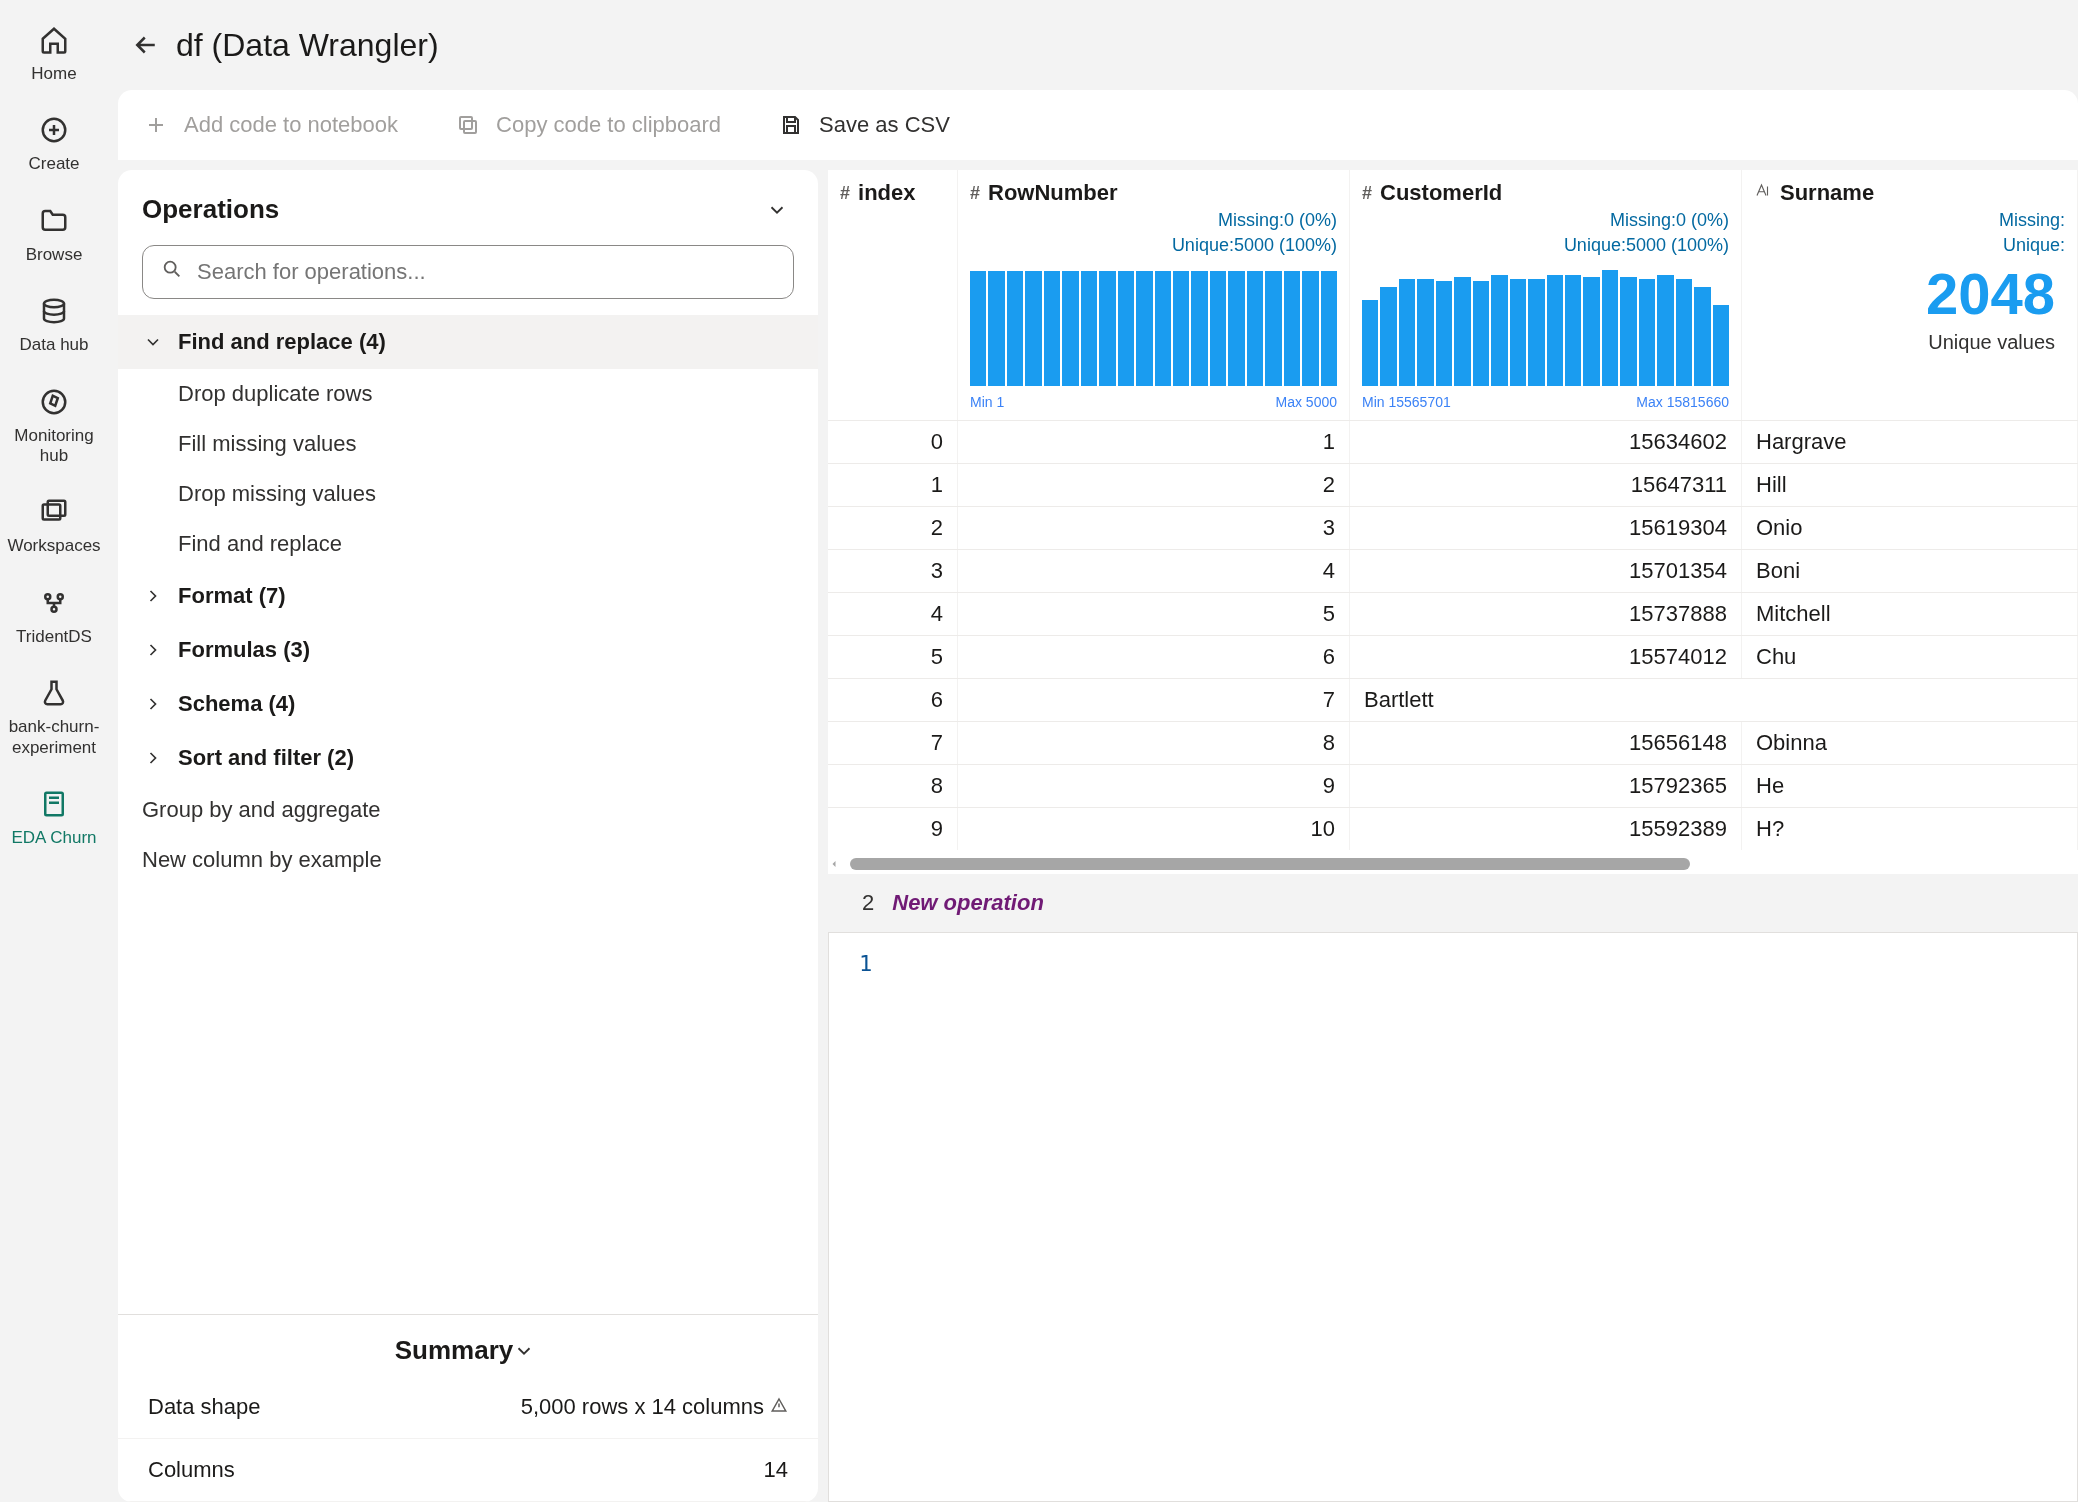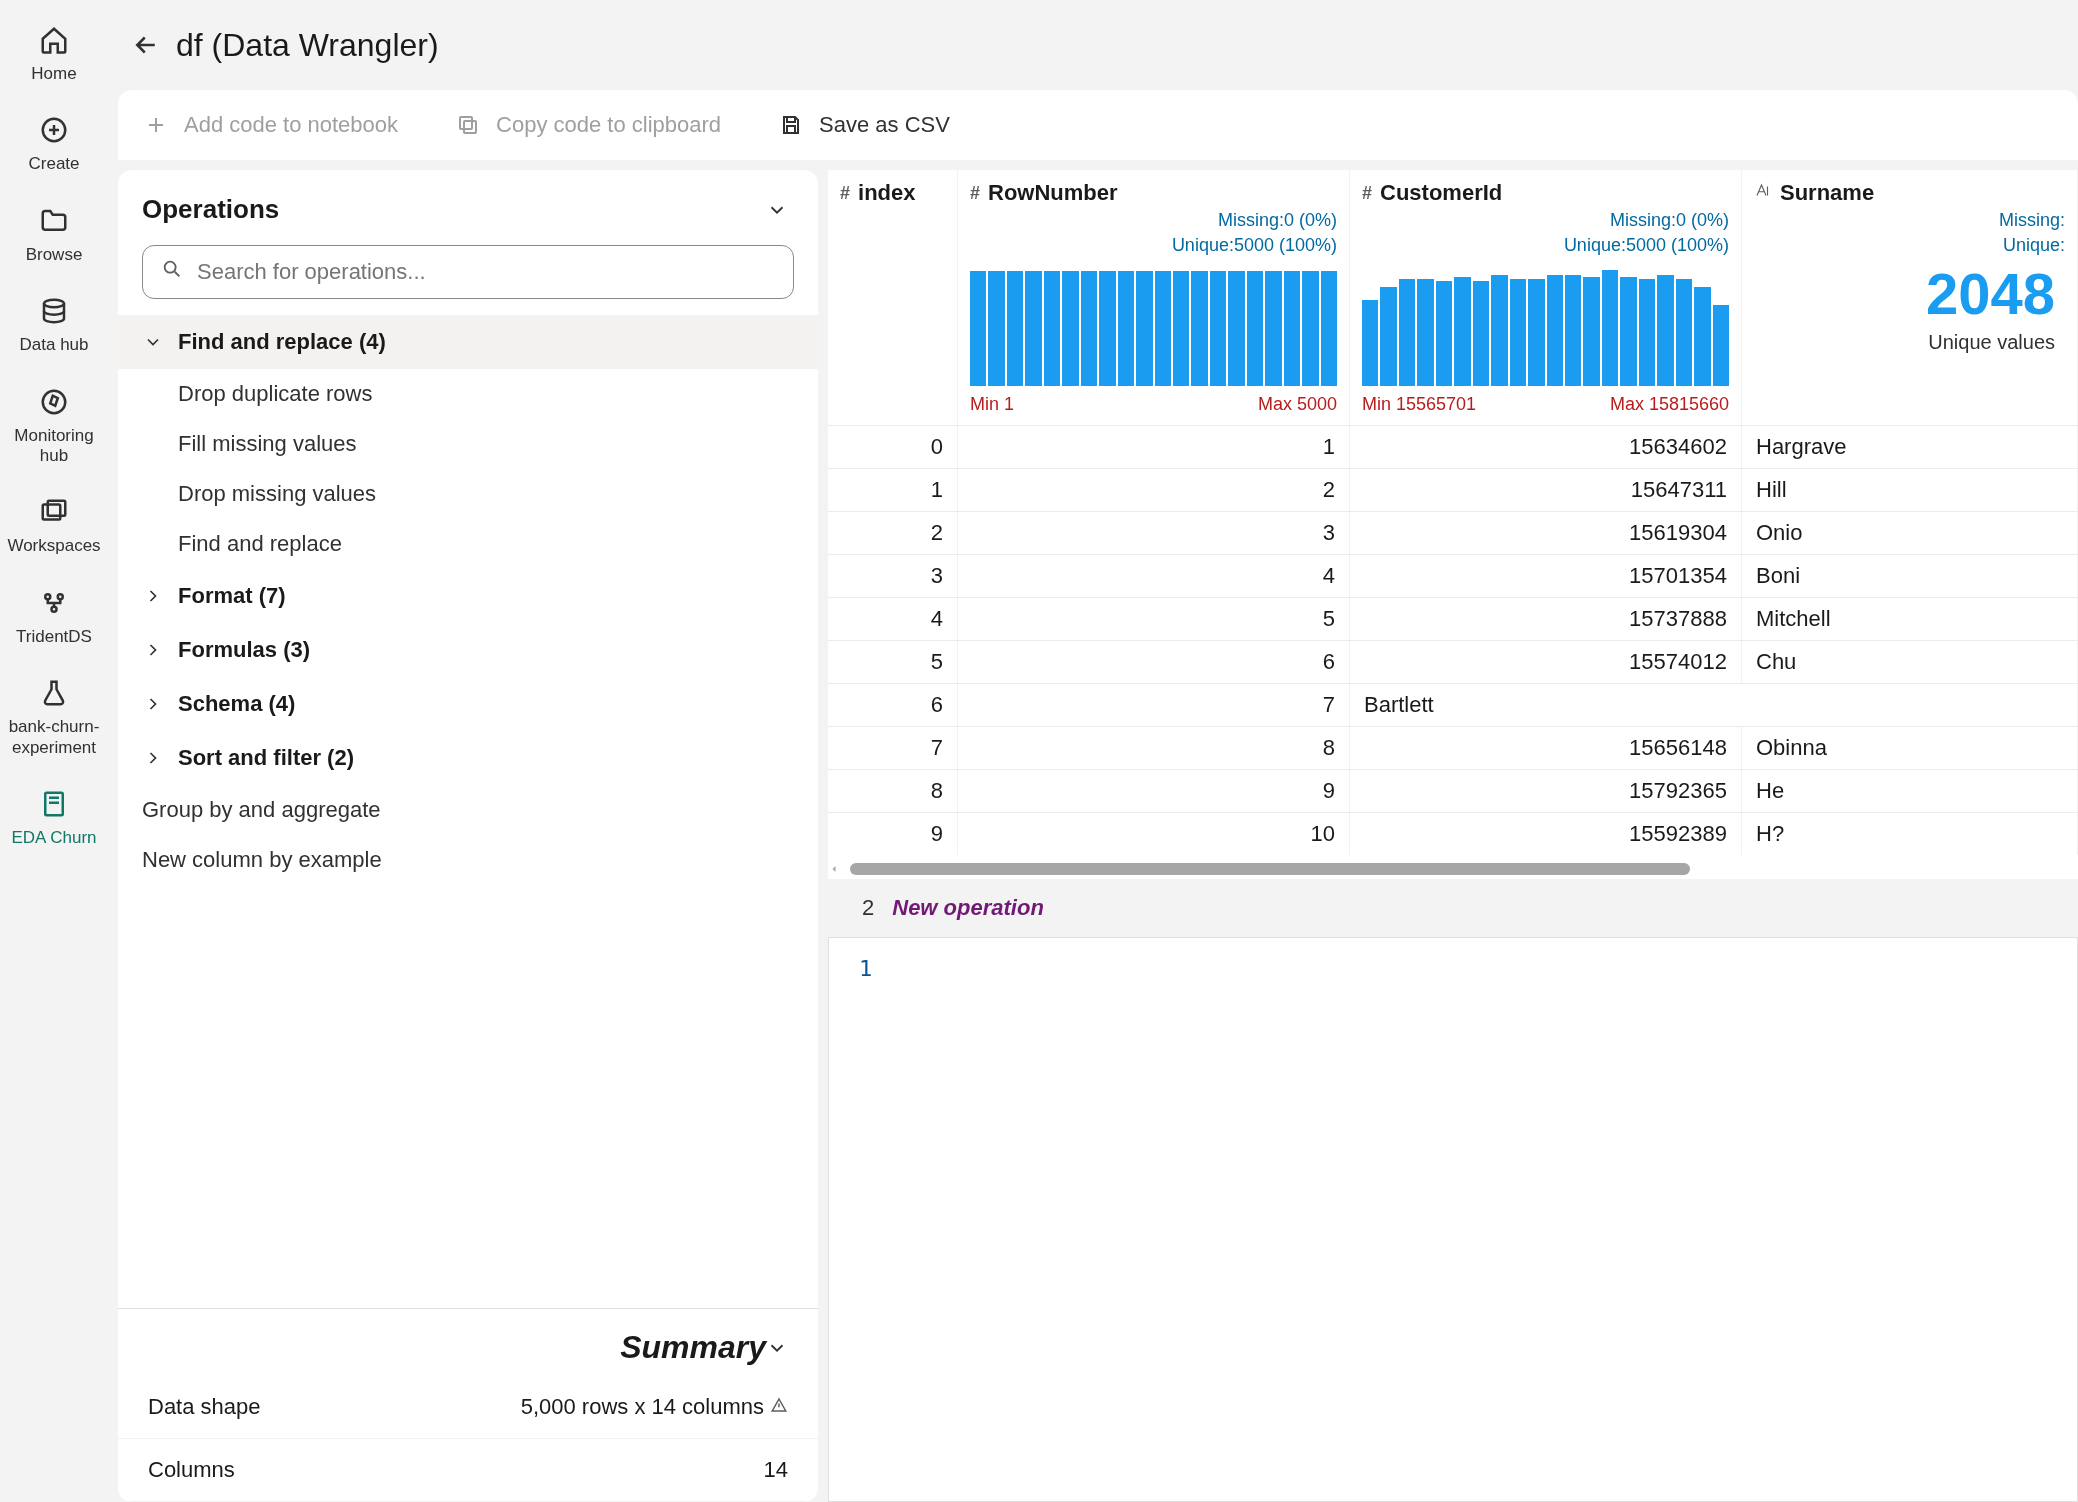--- a/index.html
+++ b/index.html
@@ -112,42 +112,42 @@
     padding: 12px 24px 12px 60px; font-size:22px; cursor:pointer; color:#323130;
   }
   .op-flat {
     padding: 12px 24px; font-size:22px; cursor:pointer; color:#323130;
   }
   .chevron { width:22px; height:22px; display:flex; align-items:center; justify-content:center;}
   .chevron svg{stroke:#323130; fill:none; stroke-width:2;}
 
   
   .summary { border-top:1px solid #e1dfdd; }
-  .summary-head { display:flex; justify-content:flex-end; align-items:center; padding:20px 30px 10px 24px; font-size:32px; font-weight:600;font-style:italic;}
+  .summary-head { display:flex; justify-content:center; align-items:center; padding:20px 30px 10px 24px; font-size:26px; font-weight:600;}
   .summary-row { display:flex; justify-content:space-between; padding: 18px 30px; font-size:22px; border-bottom:1px solid #f3f2f1;}
   .summary-row:first-of-type{border-top:1px solid #f3f2f1;}
   .warn-icon{display:inline-block; margin-left:6px;}
 
   
   .data-area { flex:1; display:flex; flex-direction:column; margin-top:10px;}
   .grid-wrap { background:#fff; flex: 0 0 auto; display:flex; flex-direction:column; }
   .grid-header { display:flex;}
   .col { border-right:1px solid #f3f2f1;}
   .col-index{ width:130px;}
   .col-rownum{ width:392px;}
   .col-cust{ width:392px;}
   .col-surname{ flex:1; min-width:260px;}
   .col-head { padding:10px 12px; display:flex; flex-direction:column; gap:4px;}
   .col-title { display:flex; align-items:center; gap:8px; font-size:22px; font-weight:600;}
   .type-icon{font-size:18px; color:#605e5c;}
   .txt-icon svg{stroke:#605e5c;fill:none;stroke-width:1.5;}
   .meta-row { display:flex; justify-content:flex-end; font-size:18px; color:#0369a1;}
   .hist { height:120px; display:flex; align-items:flex-end; gap:2px; margin-top:6px;}
   .bar { background:#1a9cf0; flex:1;}
-  .hist-lbl { display:flex; justify-content:space-between; font-size:18px; color:#b91c1c; padding-top:4px;align-items:center;}
+  .hist-lbl { display:flex; justify-content:space-between; font-size:14px; color:#3b82f6; padding-top:4px;align-items:center;}
   .big-stat { text-align:right; color:#1a9cf0; font-size:58px; font-weight:600; padding-right:10px;}
   .big-stat-sub{ text-align:right; font-size:20px; color:#323130; padding-right:10px;}
 
   .grid-body{}
   .row{ display:flex; border-top:1px solid #edebe9;}
   .cell{ padding:8px 14px; font-size:22px; }
   .cell.idx{text-align:right;}
   .cell.num{text-align:right;}
   .cell.txt{text-align:left;}
 

